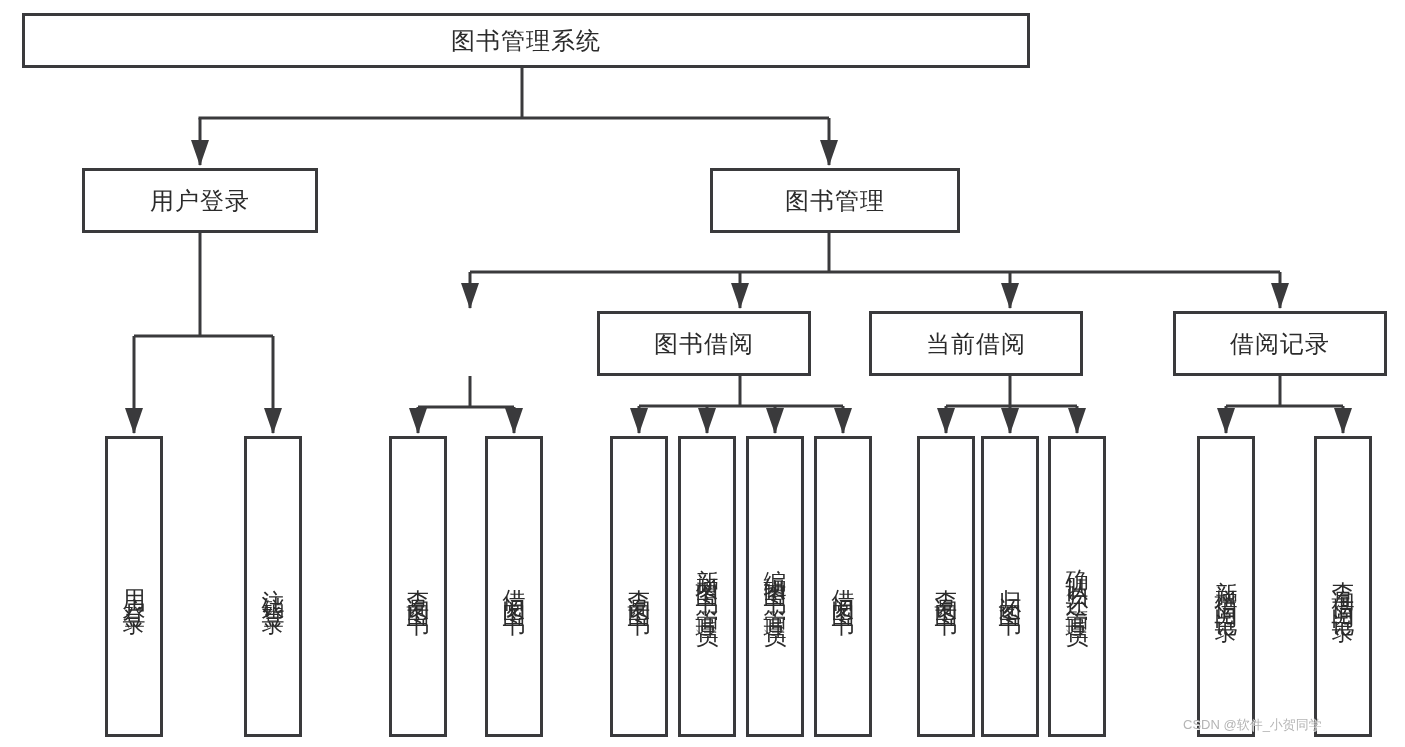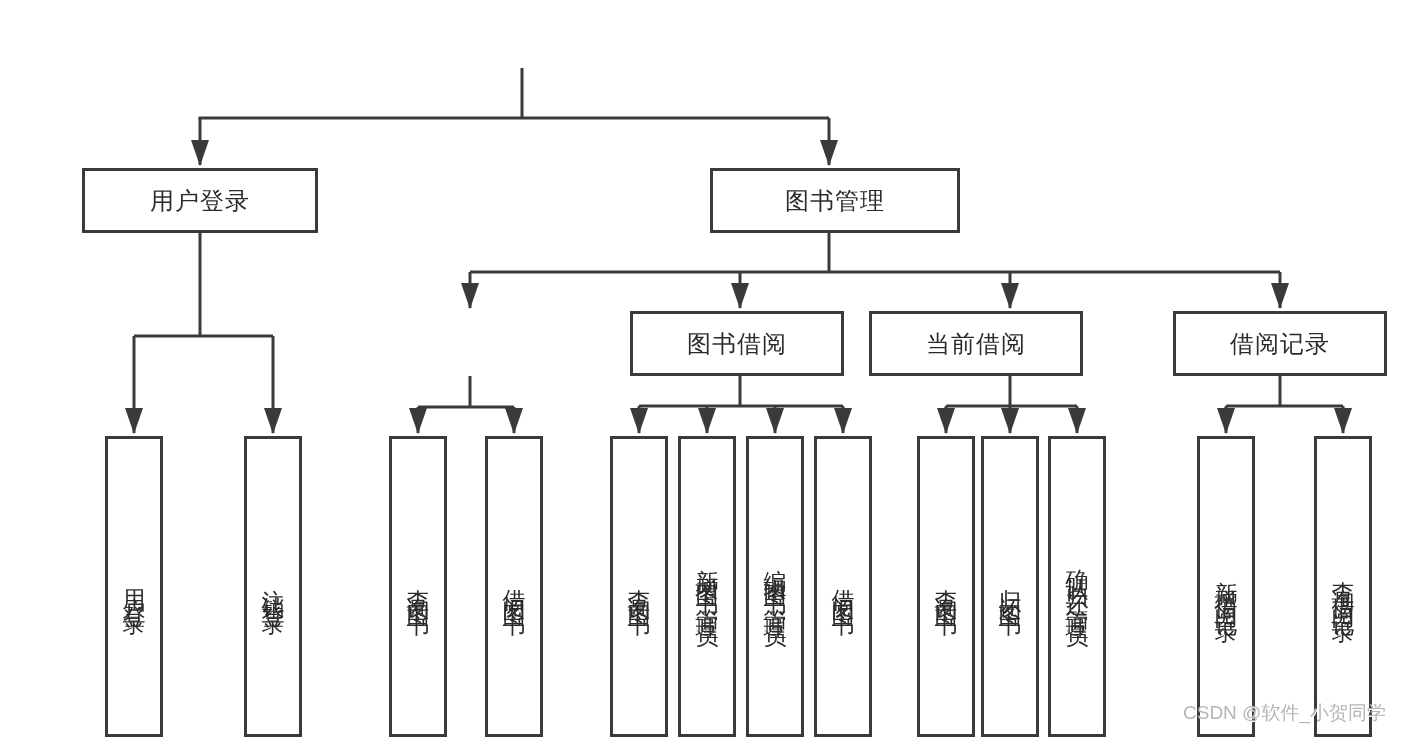--- a/index.html
+++ b/index.html
@@ -33,35 +33,35 @@
     writing-mode: vertical-rl;
     text-orientation: mixed;
     letter-spacing: 8px;
     line-height: 1;
   }
   
   .root  { left: 22px;  top: 13px;  width: 1008px; height: 55px; }
   .l2a   { left: 82px;  top: 168px; width: 236px;  height: 65px; }
   .l2b   { left: 710px; top: 168px; width: 250px;  height: 65px; }
   .l3    { top: 311px; width: 214px; height: 65px; }
-  .l3a   { left: 363px; }  .l3b { left: 630px; }
+  .l3a   { left: 363px; }  .l3b { left: 597px; }
   .l3c   { left: 869px; text-align: right; }  .l3d { left: 1173px; }
   .leaf  { top: 436px; width: 58px; height: 301px; }
   .lf0  { left: 105px; }  .lf1  { left: 244px; }
   .lf2  { left: 389px; }  .lf3  { left: 485px; }
   .lf4  { left: 610px; }  .lf5  { left: 678px; }
   .lf6  { left: 746px; }  .lf7  { left: 814px; }
   .lf8  { left: 917px; }  .lf9  { left: 981px; }
   .lf10 { left: 1048px; } .lf11 { left: 1197px; }
   .lf12 { left: 1314px; }
   #watermark {
     position: absolute;
     left: 1183px;
-    top: 700px;
-    font-size: 19px;
+    top: 716px;
+    font-size: 13px;
     color: #b5b5b5;
     white-space: nowrap;
     text-shadow: 1px 1px 0 #ffffff;
     z-index: 5;
   }
 </style>
 </head>
 <body>
 
 <div id="canvas">
@@ -109,20 +109,21 @@
       <line x1="1010" y1="406" x2="1010" y2="433" marker-end="url(#ah)"></line>
       <line x1="1077" y1="406" x2="1077" y2="433" marker-end="url(#ah)"></line>
 
       <path d="M1280 376 V406"></path>
       <path d="M1226 406 H1343"></path>
       <line x1="1226" y1="406" x2="1226" y2="433" marker-end="url(#ah)"></line>
       <line x1="1343" y1="406" x2="1343" y2="433" marker-end="url(#ah)"></line>
     </g>
   </svg>
 
+  <div class="box h root">图书管理系统</div>
 
   <div class="box h l2a">用户登录</div>
   <div class="box h l2b">图书管理</div>
 
   <div class="box h l3 l3b">图书借阅</div>
   <div class="box h l3 l3c">当前借阅</div>
   <div class="box h l3 l3d">借阅记录</div>
 
   <div class="box v leaf lf0">用户登录</div>
   <div class="box v leaf lf1">注销登录</div>

